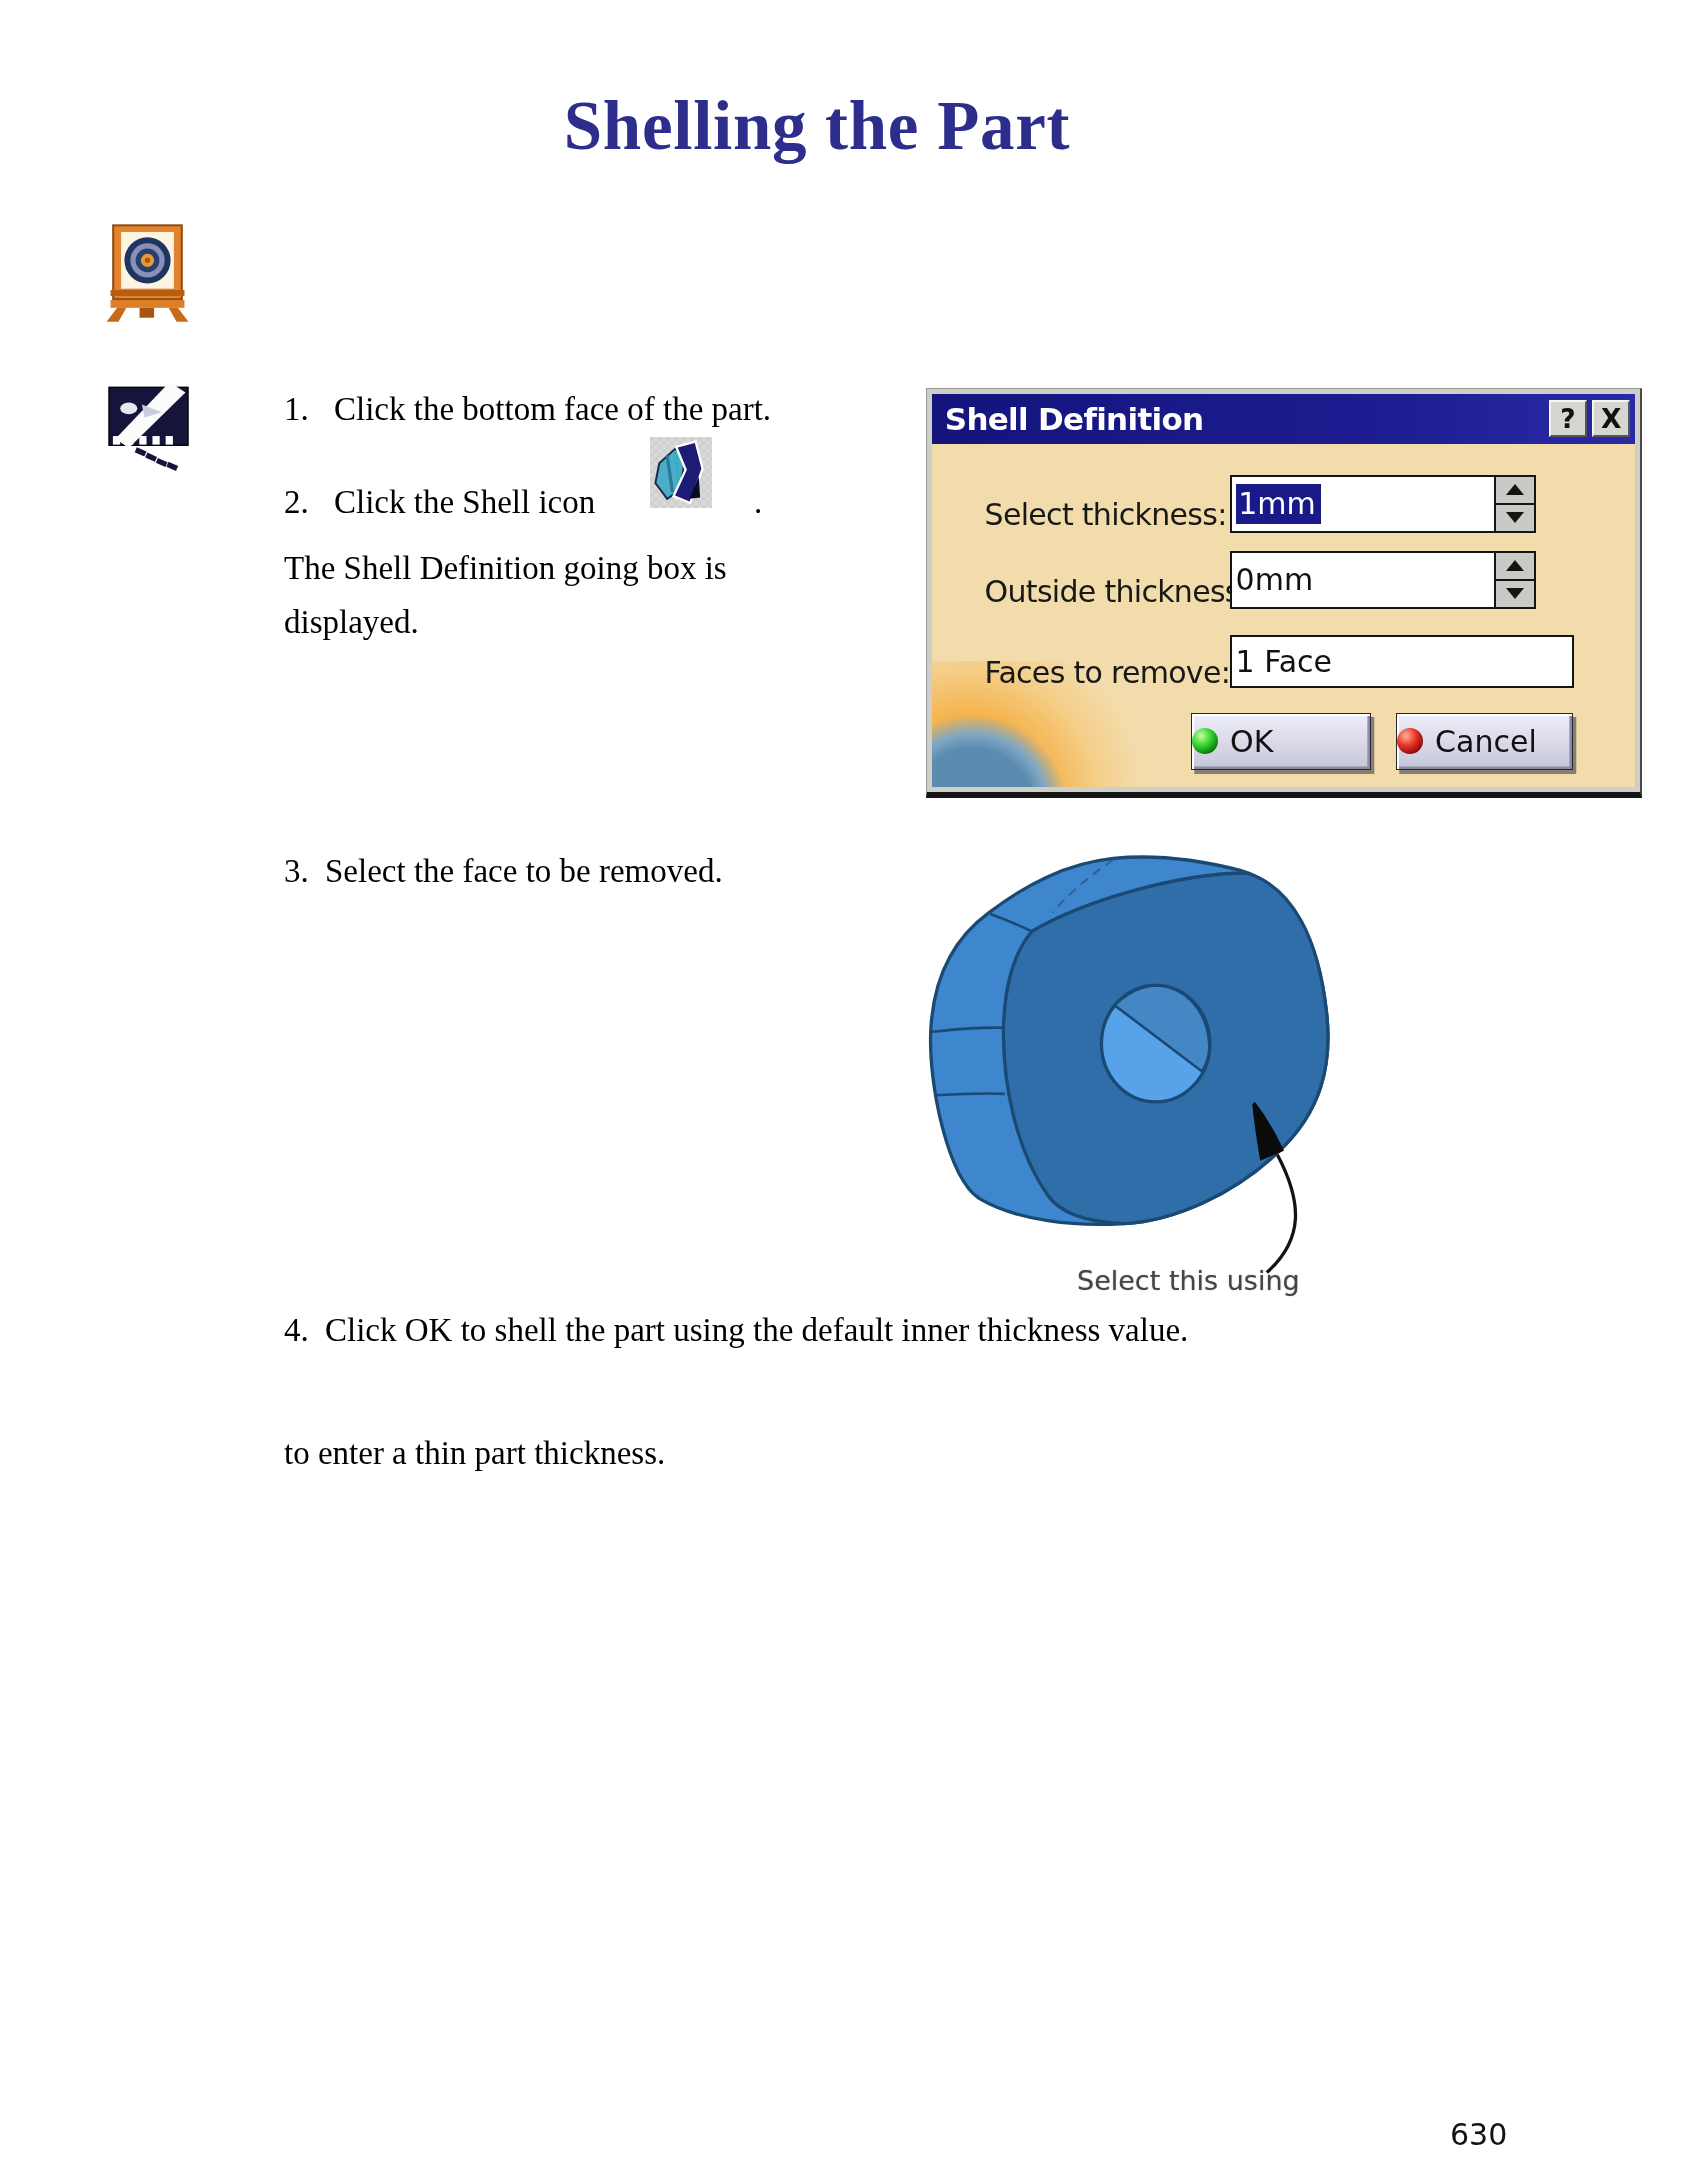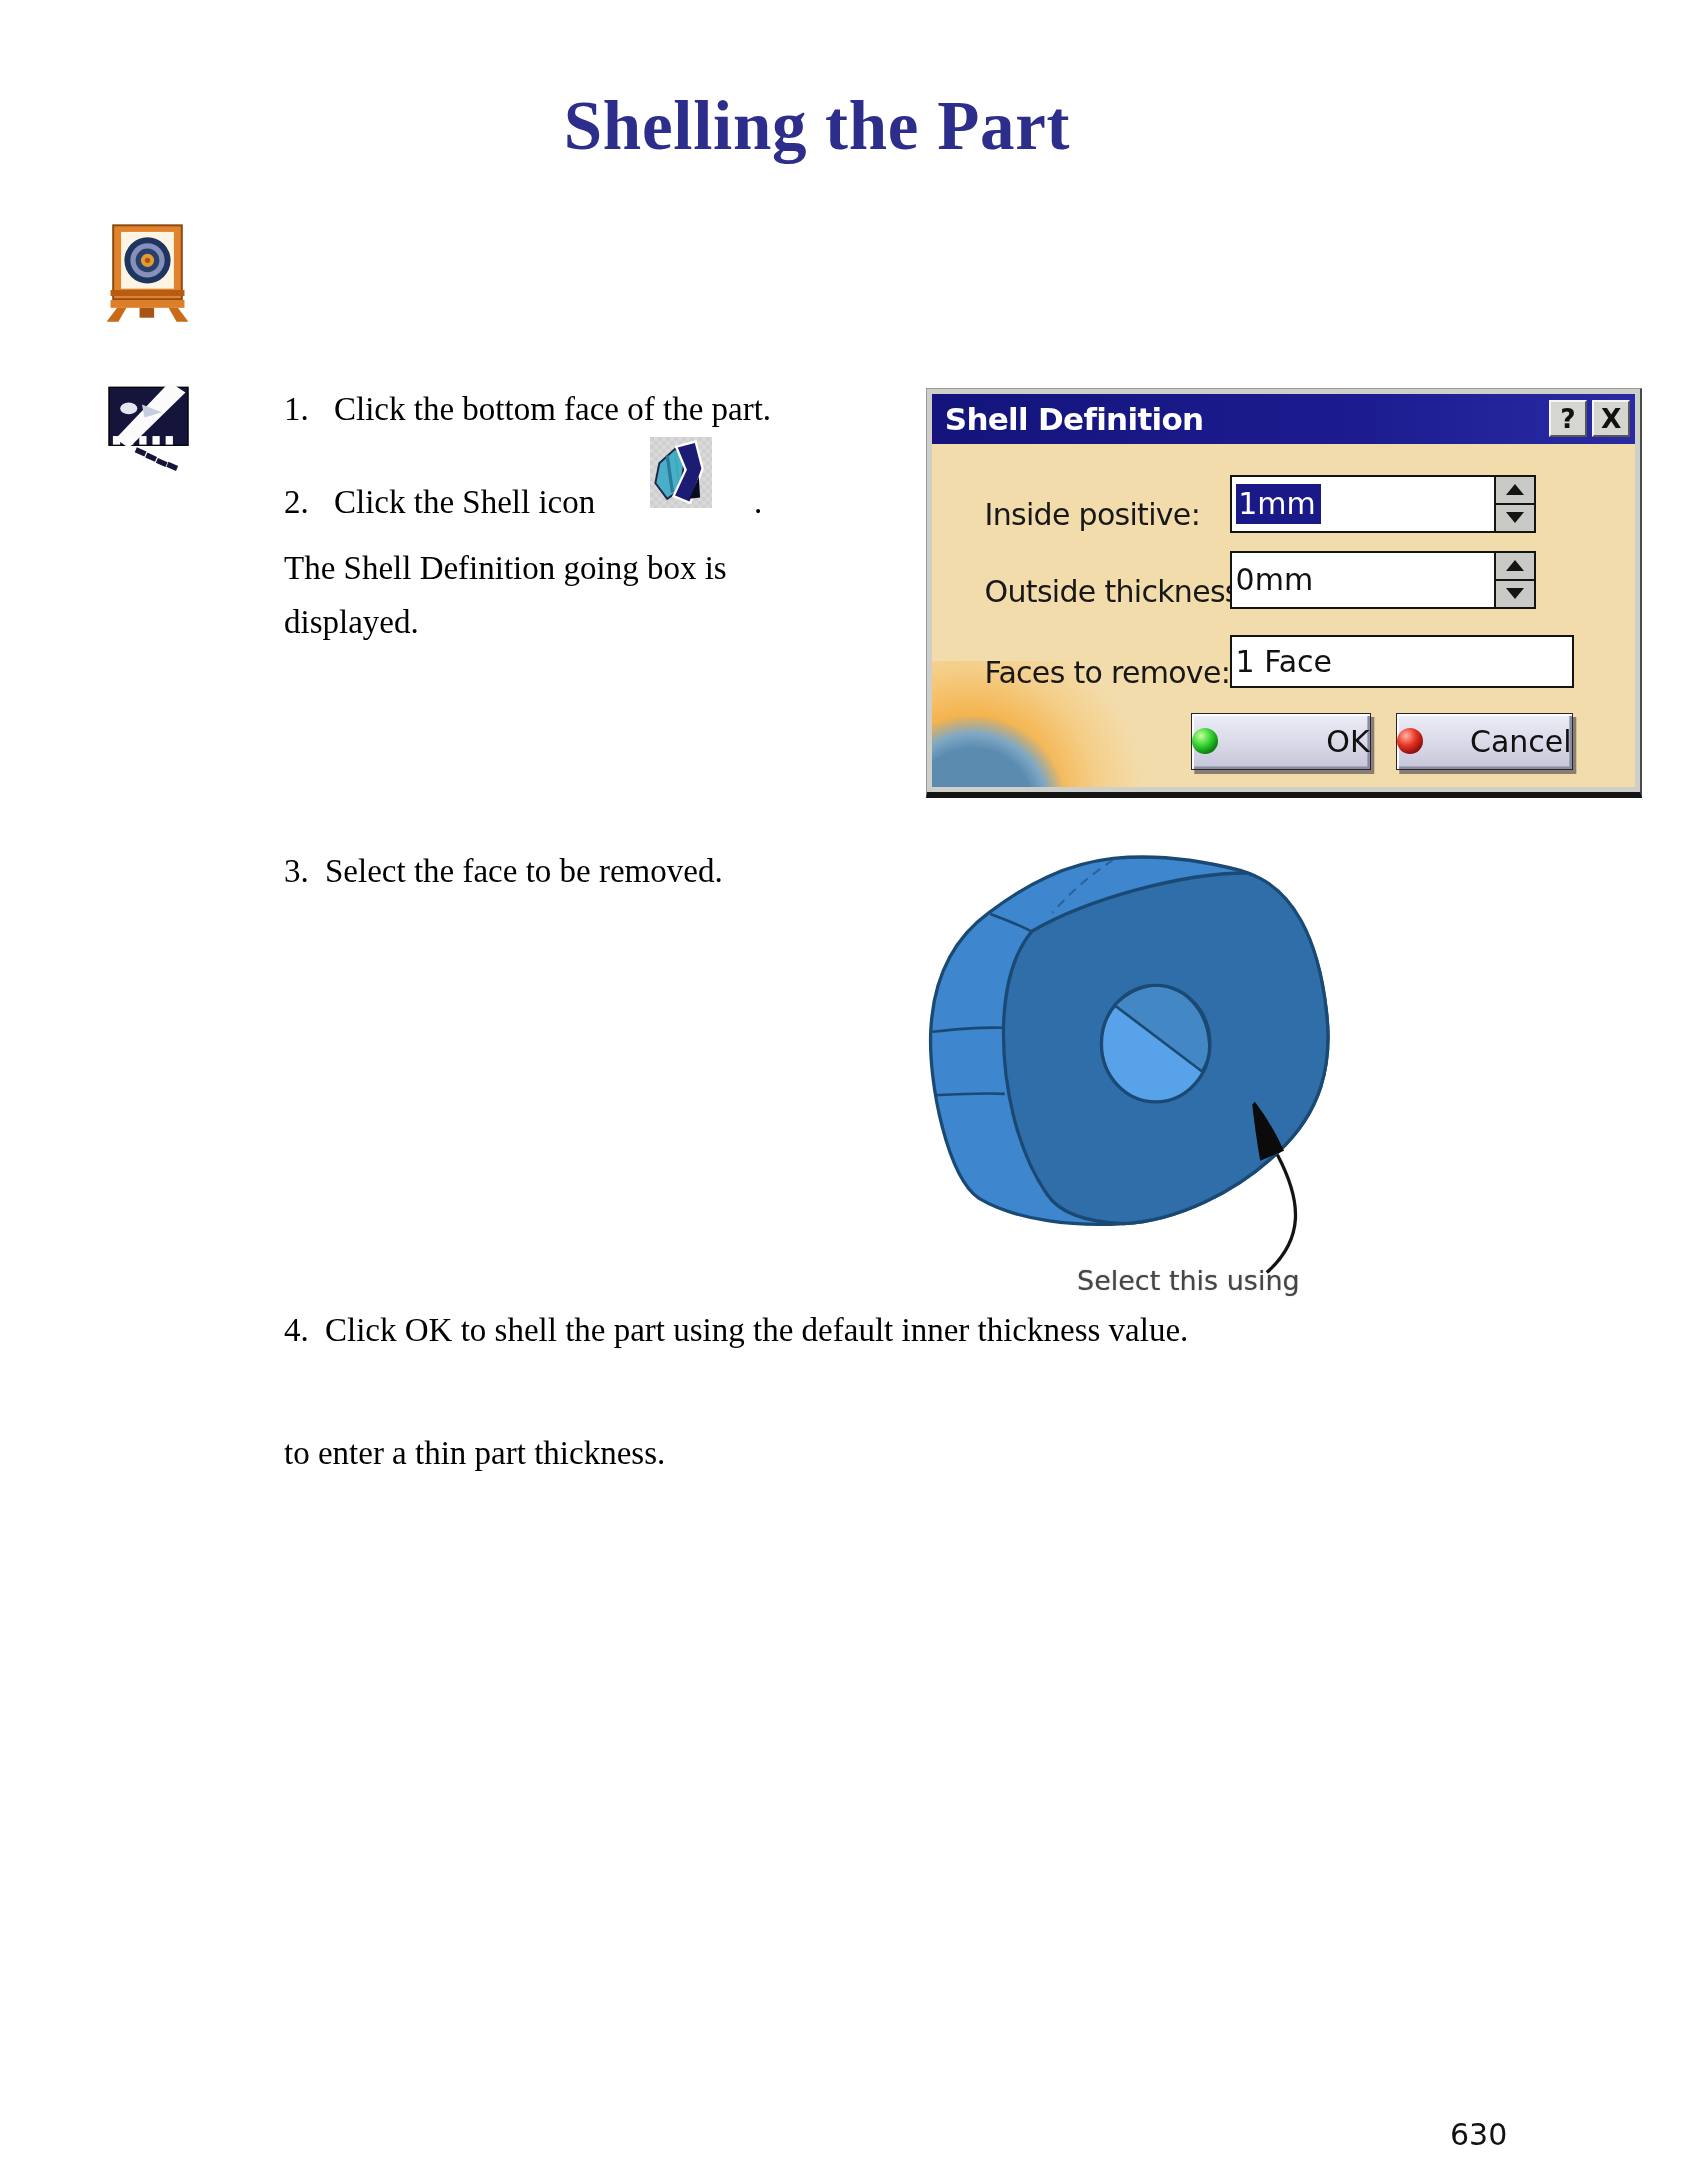--- a/index.html
+++ b/index.html
@@ -90,21 +90,21 @@
   .spin-btn + .spin-btn{margin-top:-2px;}
   .tri-up{width:0;height:0;border-left:9.3px solid transparent;border-right:9.3px solid transparent;border-bottom:11.2px solid #141414;}
   .tri-down{width:0;height:0;border-left:9.3px solid transparent;border-right:9.3px solid transparent;border-top:11.2px solid #141414;}
   .dlg-btn{
     position:absolute;top:319px;height:57px;
     box-sizing:border-box;
     background:linear-gradient(#ecectf,#e4e4f0 10%,#c6c6da);
     background:linear-gradient(#eeeef8,#c6c6da);
     border:1.3px solid #26262e;
     box-shadow:inset 2px 2px 0 #ffffff, inset -2.6px -2.6px 0 #8a8aa2, 3.3px 4px 0 rgba(50,50,70,.55);
-    display:flex;align-items:center;justify-content:space-between;gap:12px;
+    display:flex;align-items:center;justify-content:flex-start;gap:12px;
     font-size:30px;color:#111;
   }
   .led{width:26.5px;height:26.5px;border-radius:50%;flex:0 0 auto;}
   .led-green{background:radial-gradient(circle at 35% 30%, #c8ff9a, #34d434 40%, #0a7c0a 75%, #053e05);}
   .led-red{background:radial-gradient(circle at 35% 30%, #ffb4a4, #e83424 40%, #8c0c0c 75%, #420404);}
   .corner-art{
     position:absolute;left:0;bottom:0;width:225px;height:126px;
     background:
       radial-gradient(circle at 18% 118%, #5b8cb0 0 26%, #7fa8c4 32%, rgba(127,168,196,0) 40%),
       radial-gradient(circle at 16% 108%, rgba(244,176,70,.95) 0 34%, rgba(246,196,110,.55) 56%, rgba(246,196,110,0) 75%);
@@ -194,21 +194,21 @@
     <div class="dlg-inner">
 
       <div class="corner-art"></div>
 
       <div class="dlg-titlebar">
         <div class="dlg-title">Shell Definition</div>
         <div class="tb-btn">?</div>
         <div class="tb-btn">X</div>
       </div>
 
-      <div class="dlg-label" style="top:103px;">Inside positive:</div>
+      <div class="dlg-label" style="top:103px;">Select thickness:</div>
       <div class="dlg-field" style="top:81px;width:267px;height:58px;">
         <span class="hl">1mm</span>
       </div>
       <div class="spinner" style="top:81px;">
         <div class="spin-btn">
             <span class="tri-up"></span>
           </div>
         <div class="spin-btn">
             <span class="tri-down"></span>
           </div>

